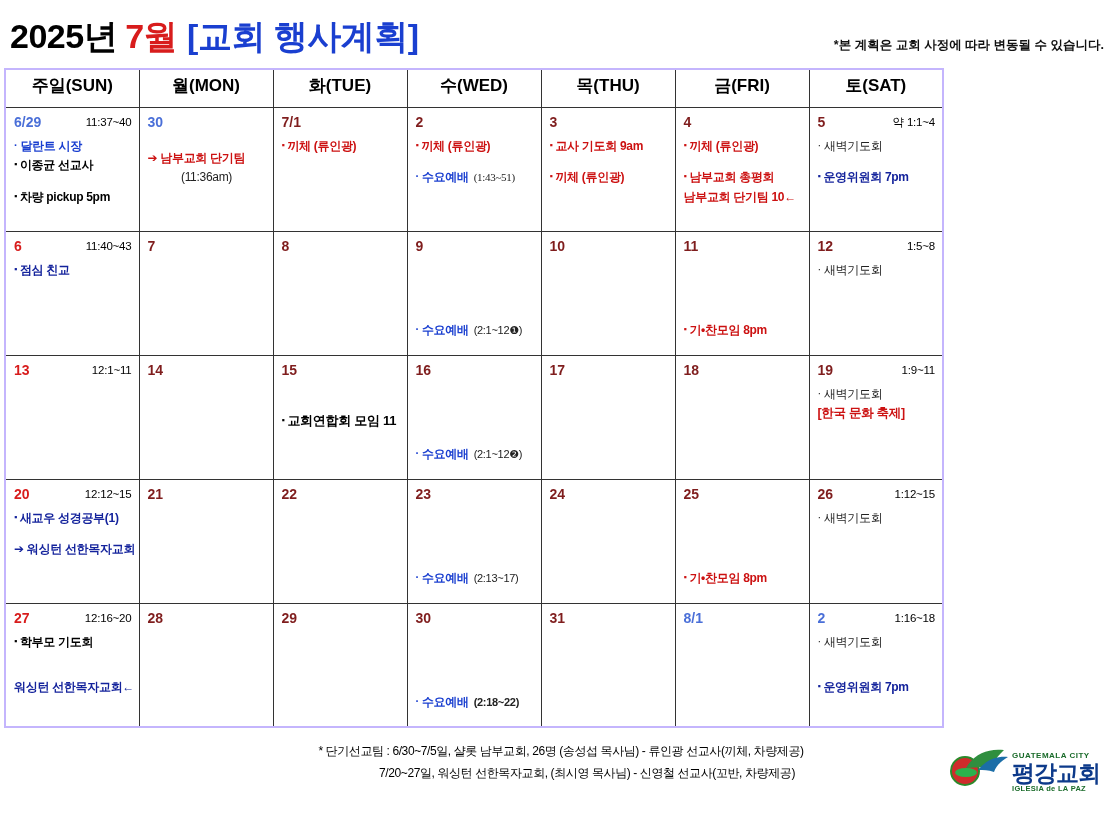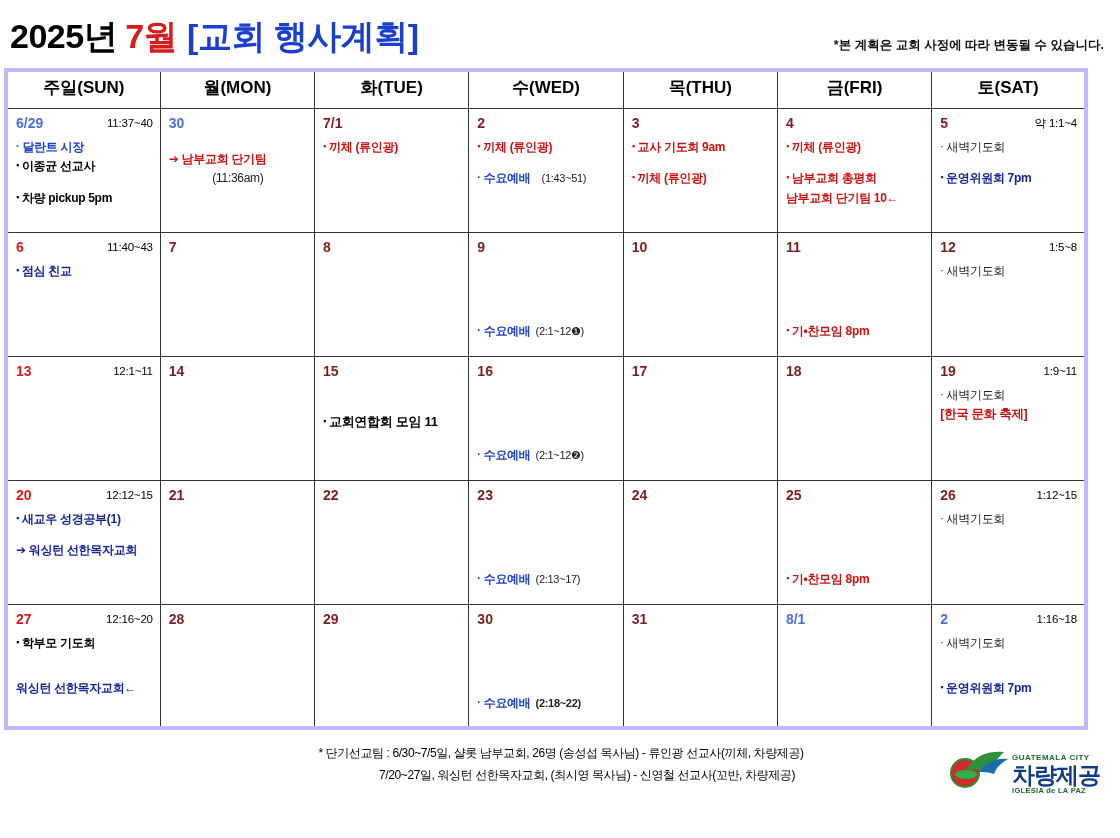--- a/index.html
+++ b/index.html
@@ -38,22 +38,22 @@
     font-weight: 700;
     color: #111;
     padding-bottom: 6px;
     white-space: nowrap;
   }
 
   
   table.cal {
     border-collapse: collapse;
     table-layout: fixed;
-    width: 1084px;
-    border: 4px solid #c4b5fd;
+    width: 940px;
+    border: 2px solid #c4b5fd;
   }
   table.cal th, table.cal td {
     border: 1px solid #333;
     vertical-align: top;
   }
   table.cal th {
     height: 38px;
     font-size: 17px;
     font-weight: 700;
     text-align: center;
@@ -220,21 +220,21 @@
             </div>
           </td>
           <td>
             <div class="daynum-row">
               <span class="daynum d-normal">2</span>
               <span class="verse"></span>
             </div>
             <div class="events">
               <div class="ev c-red"><span class="bsq">▪</span><span>끼체 (류인광)</span></div>
               <div class="spacer-sm"></div>
-              <div class="ev c-blue"><span class="bdot">·</span><span>수요예배</span><span class="sub c-gray" style="margin-left: 11px;">(1:43~51)</span></div>
+              <div class="ev c-blue"><span class="bdot">·</span><span>수요예배</span><span class="sub c-gray" style="margin-left: 5px; font-family: Liberation Serif, serif;">(1:43~51)</span></div>
             </div>
           </td>
           <td>
             <div class="daynum-row">
               <span class="daynum d-normal">3</span>
               <span class="verse"></span>
             </div>
             <div class="events">
               <div class="ev c-red"><span class="bsq">▪</span><span>교사 기도회 9am</span></div>
               <div class="spacer-sm"></div>
@@ -521,18 +521,18 @@
     <div class="logo">
       <div class="logo-mark">
         <div class="globe"></div>
         <svg class="bird-svg" width="46" height="30" viewBox="0 0 46 30">
           <path d="M2,20 C10,6 24,0 40,2 C34,8 30,12 28,20 C20,18 10,20 2,20 Z" fill="#2f8f3f"></path>
           <path d="M14,22 C22,12 32,8 44,9 C36,14 32,18 30,24 C24,22 20,22 14,22 Z" fill="#1b6ea8"></path>
         </svg>
       </div>
       <div class="logo-text">
         <div class="logo-top">GUATEMALA CITY</div>
-        <div class="logo-main">차량제공</div>
+        <div class="logo-main">평강교회</div>
         <div class="logo-sub">IGLESIA de LA PAZ</div>
       </div>
     </div>
   </div>
 </div>
 
 </body></html>

